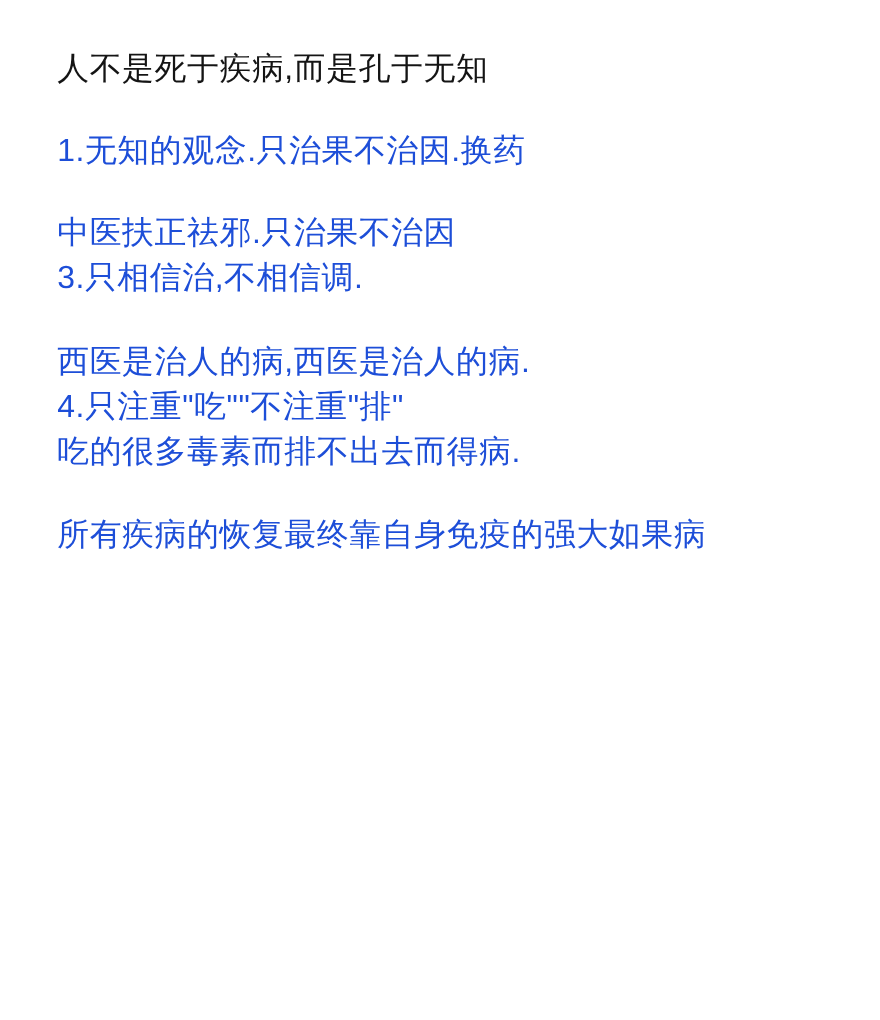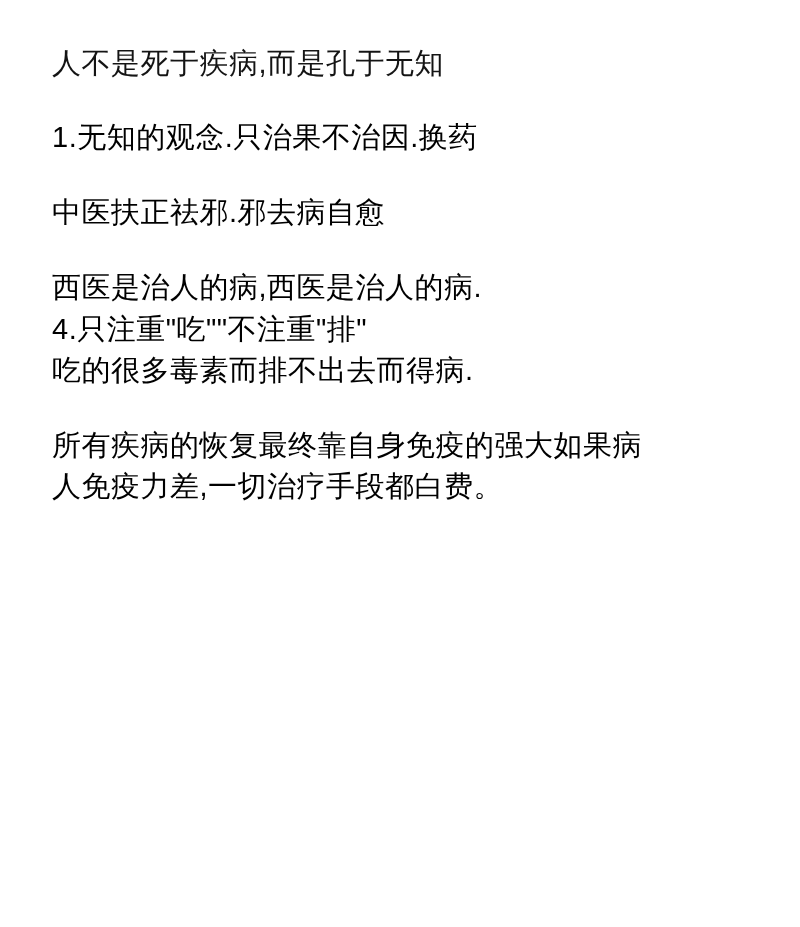--- a/index.html
+++ b/index.html
@@ -28,44 +28,44 @@
     margin: 8px 0 0 0;
     letter-spacing: 0.5px;
     white-space: pre-wrap;
   }
   .block {
     margin-top: 34px;
   }
   .line {
     font-size: 29px;
     line-height: 1.42;
-    color: #000000;
+    color: #1d4ed8;
     letter-spacing: 0.5px;
     white-space: pre-wrap;
   }
 </style>
 </head>
 <body>
 
 <div class="page">
 
   <div class="title">人不是死于疾病,而是孔于无知</div>
 
   <div class="block">
     <div class="line">1.无知的观念.只治果不治因.换药</div>
   </div>
 
   <div class="block">
-    <div class="line">中医扶正祛邪.邪去病自愈</div>
+    <div class="line">中医扶正祛邪.只治果不治因</div>
+    <div class="line">3.只相信治,不相信调.</div>
   </div>
 
   <div class="block">
     <div class="line">西医是治人的病,西医是治人的病.</div>
     <div class="line">4.只注重"吃""不注重"排"</div>
     <div class="line">吃的很多毒素而排不出去而得病.</div>
   </div>
 
   <div class="block">
     <div class="line">所有疾病的恢复最终靠自身免疫的强大如果病</div>
-    <div class="line">人免疫力差,一切治疗手段都白费。</div>
   </div>
 
 </div>
 
 </body></html>

